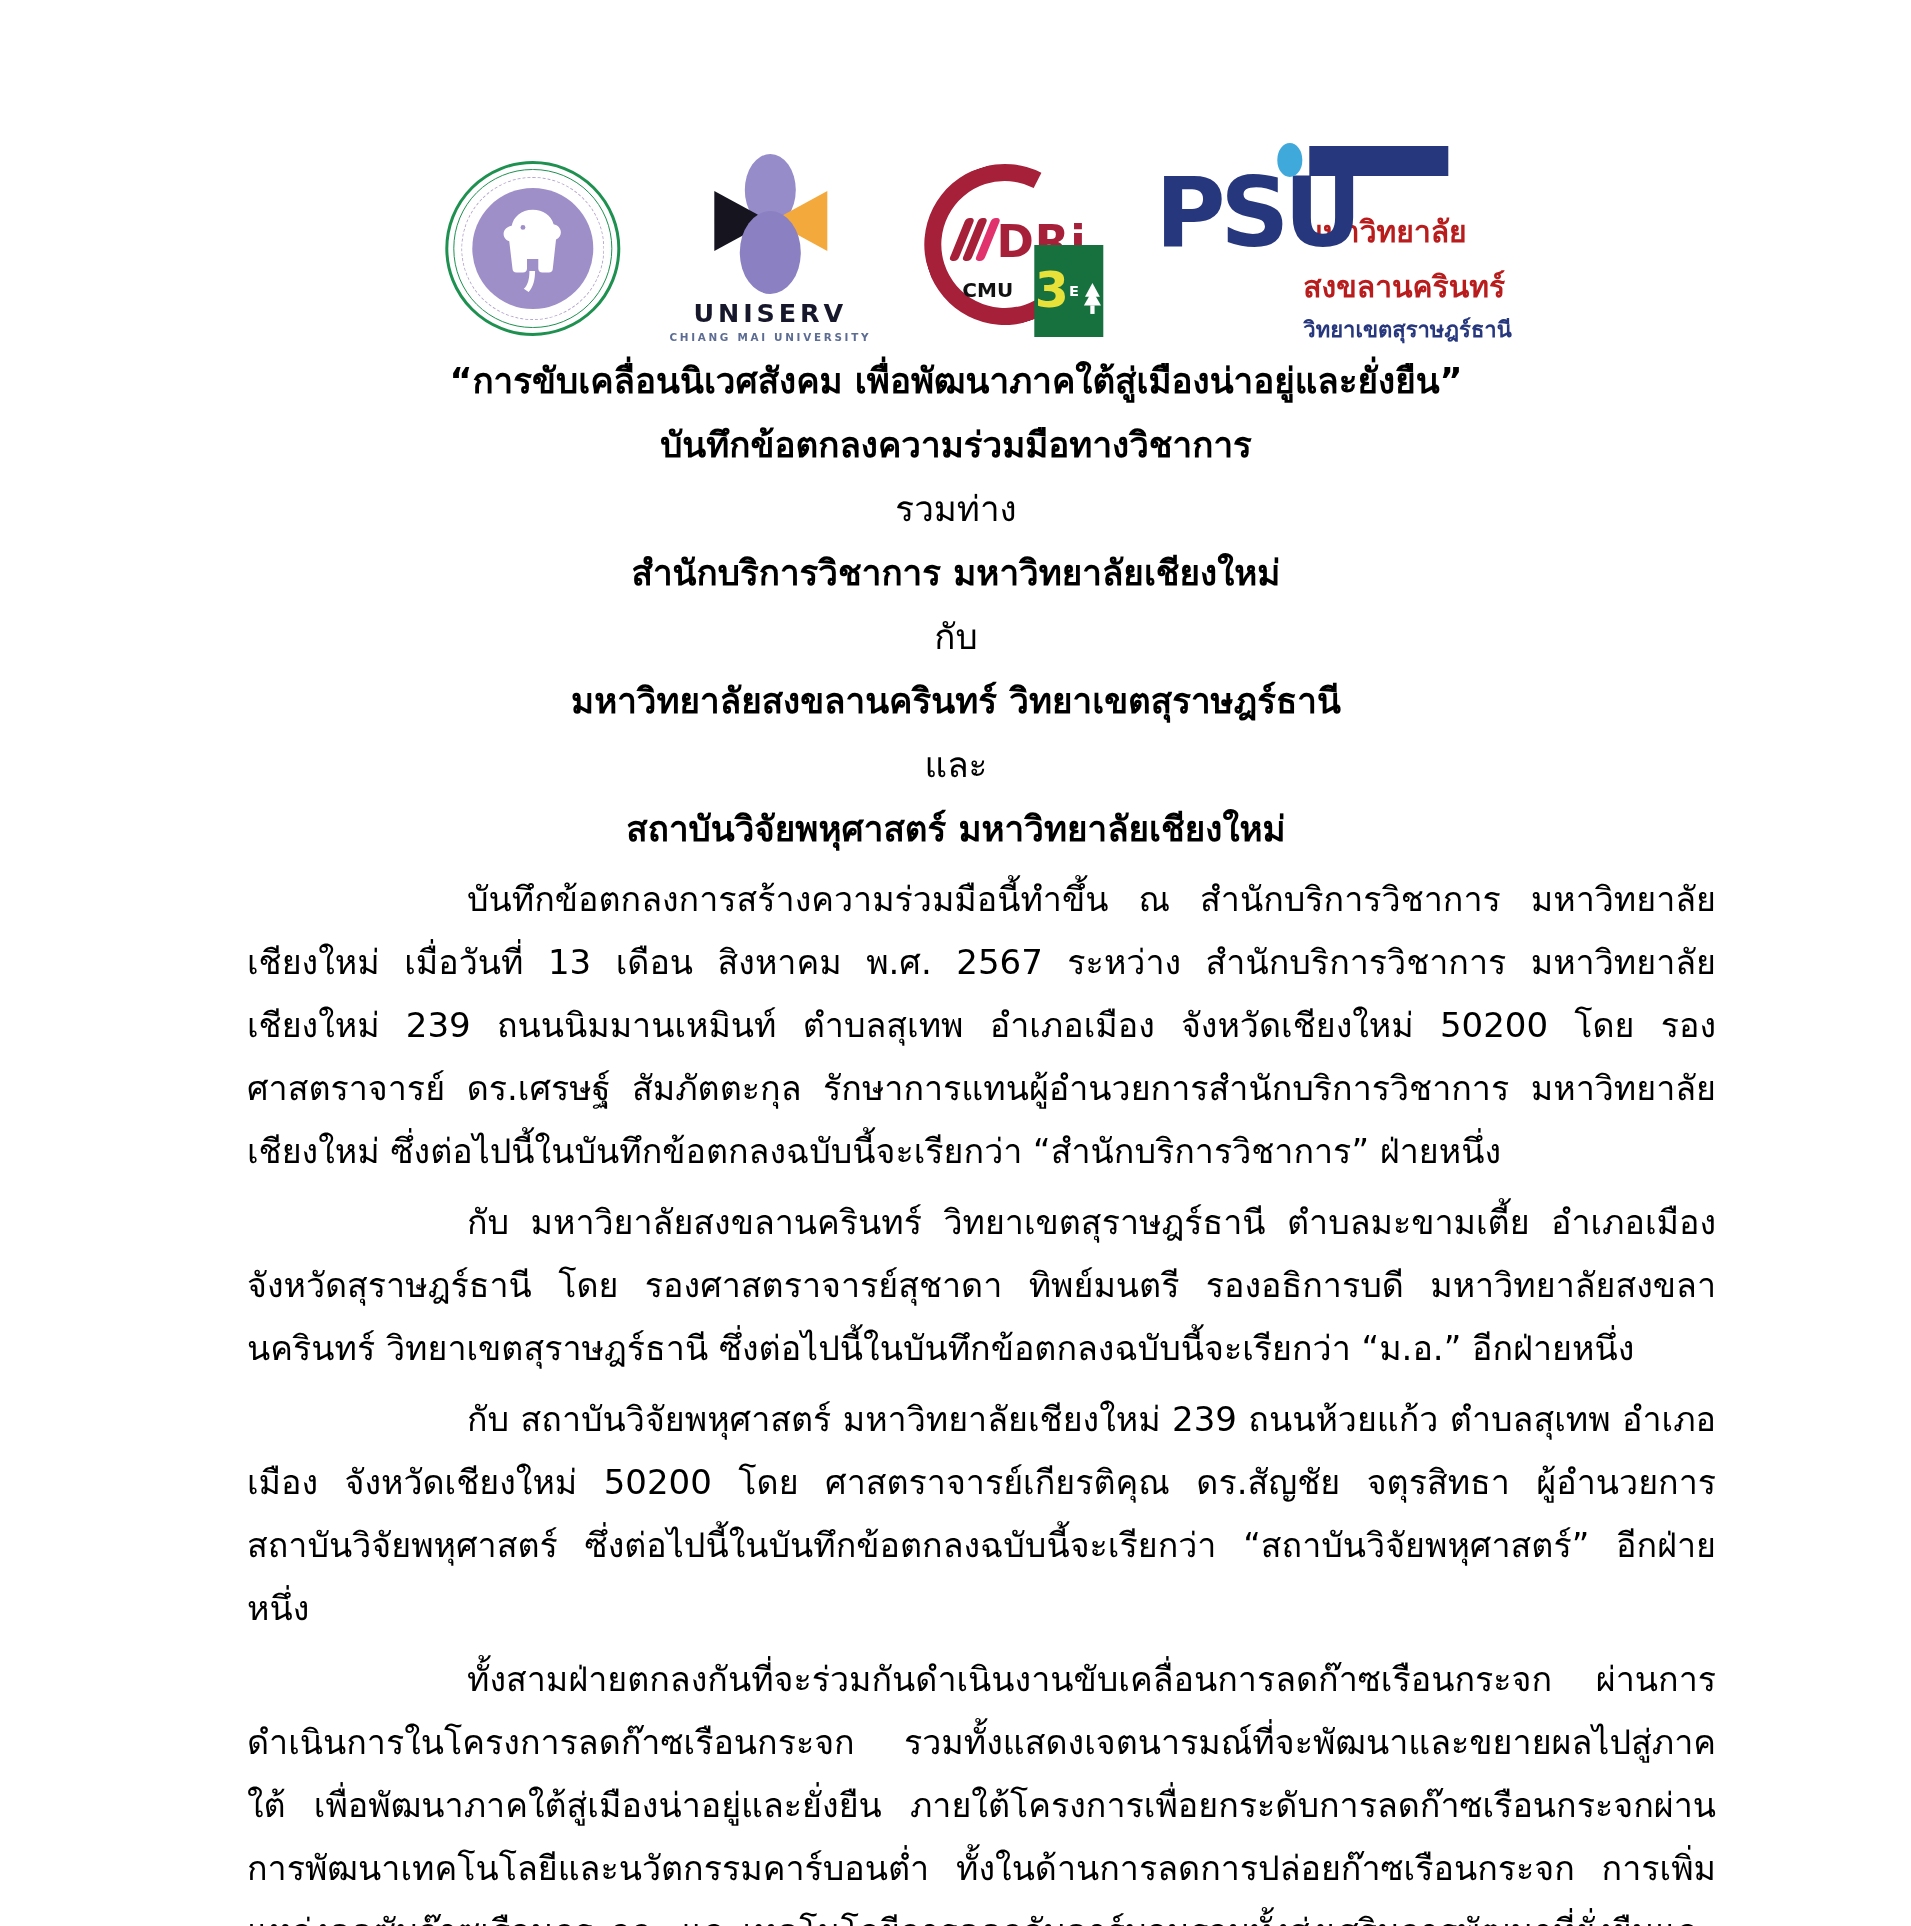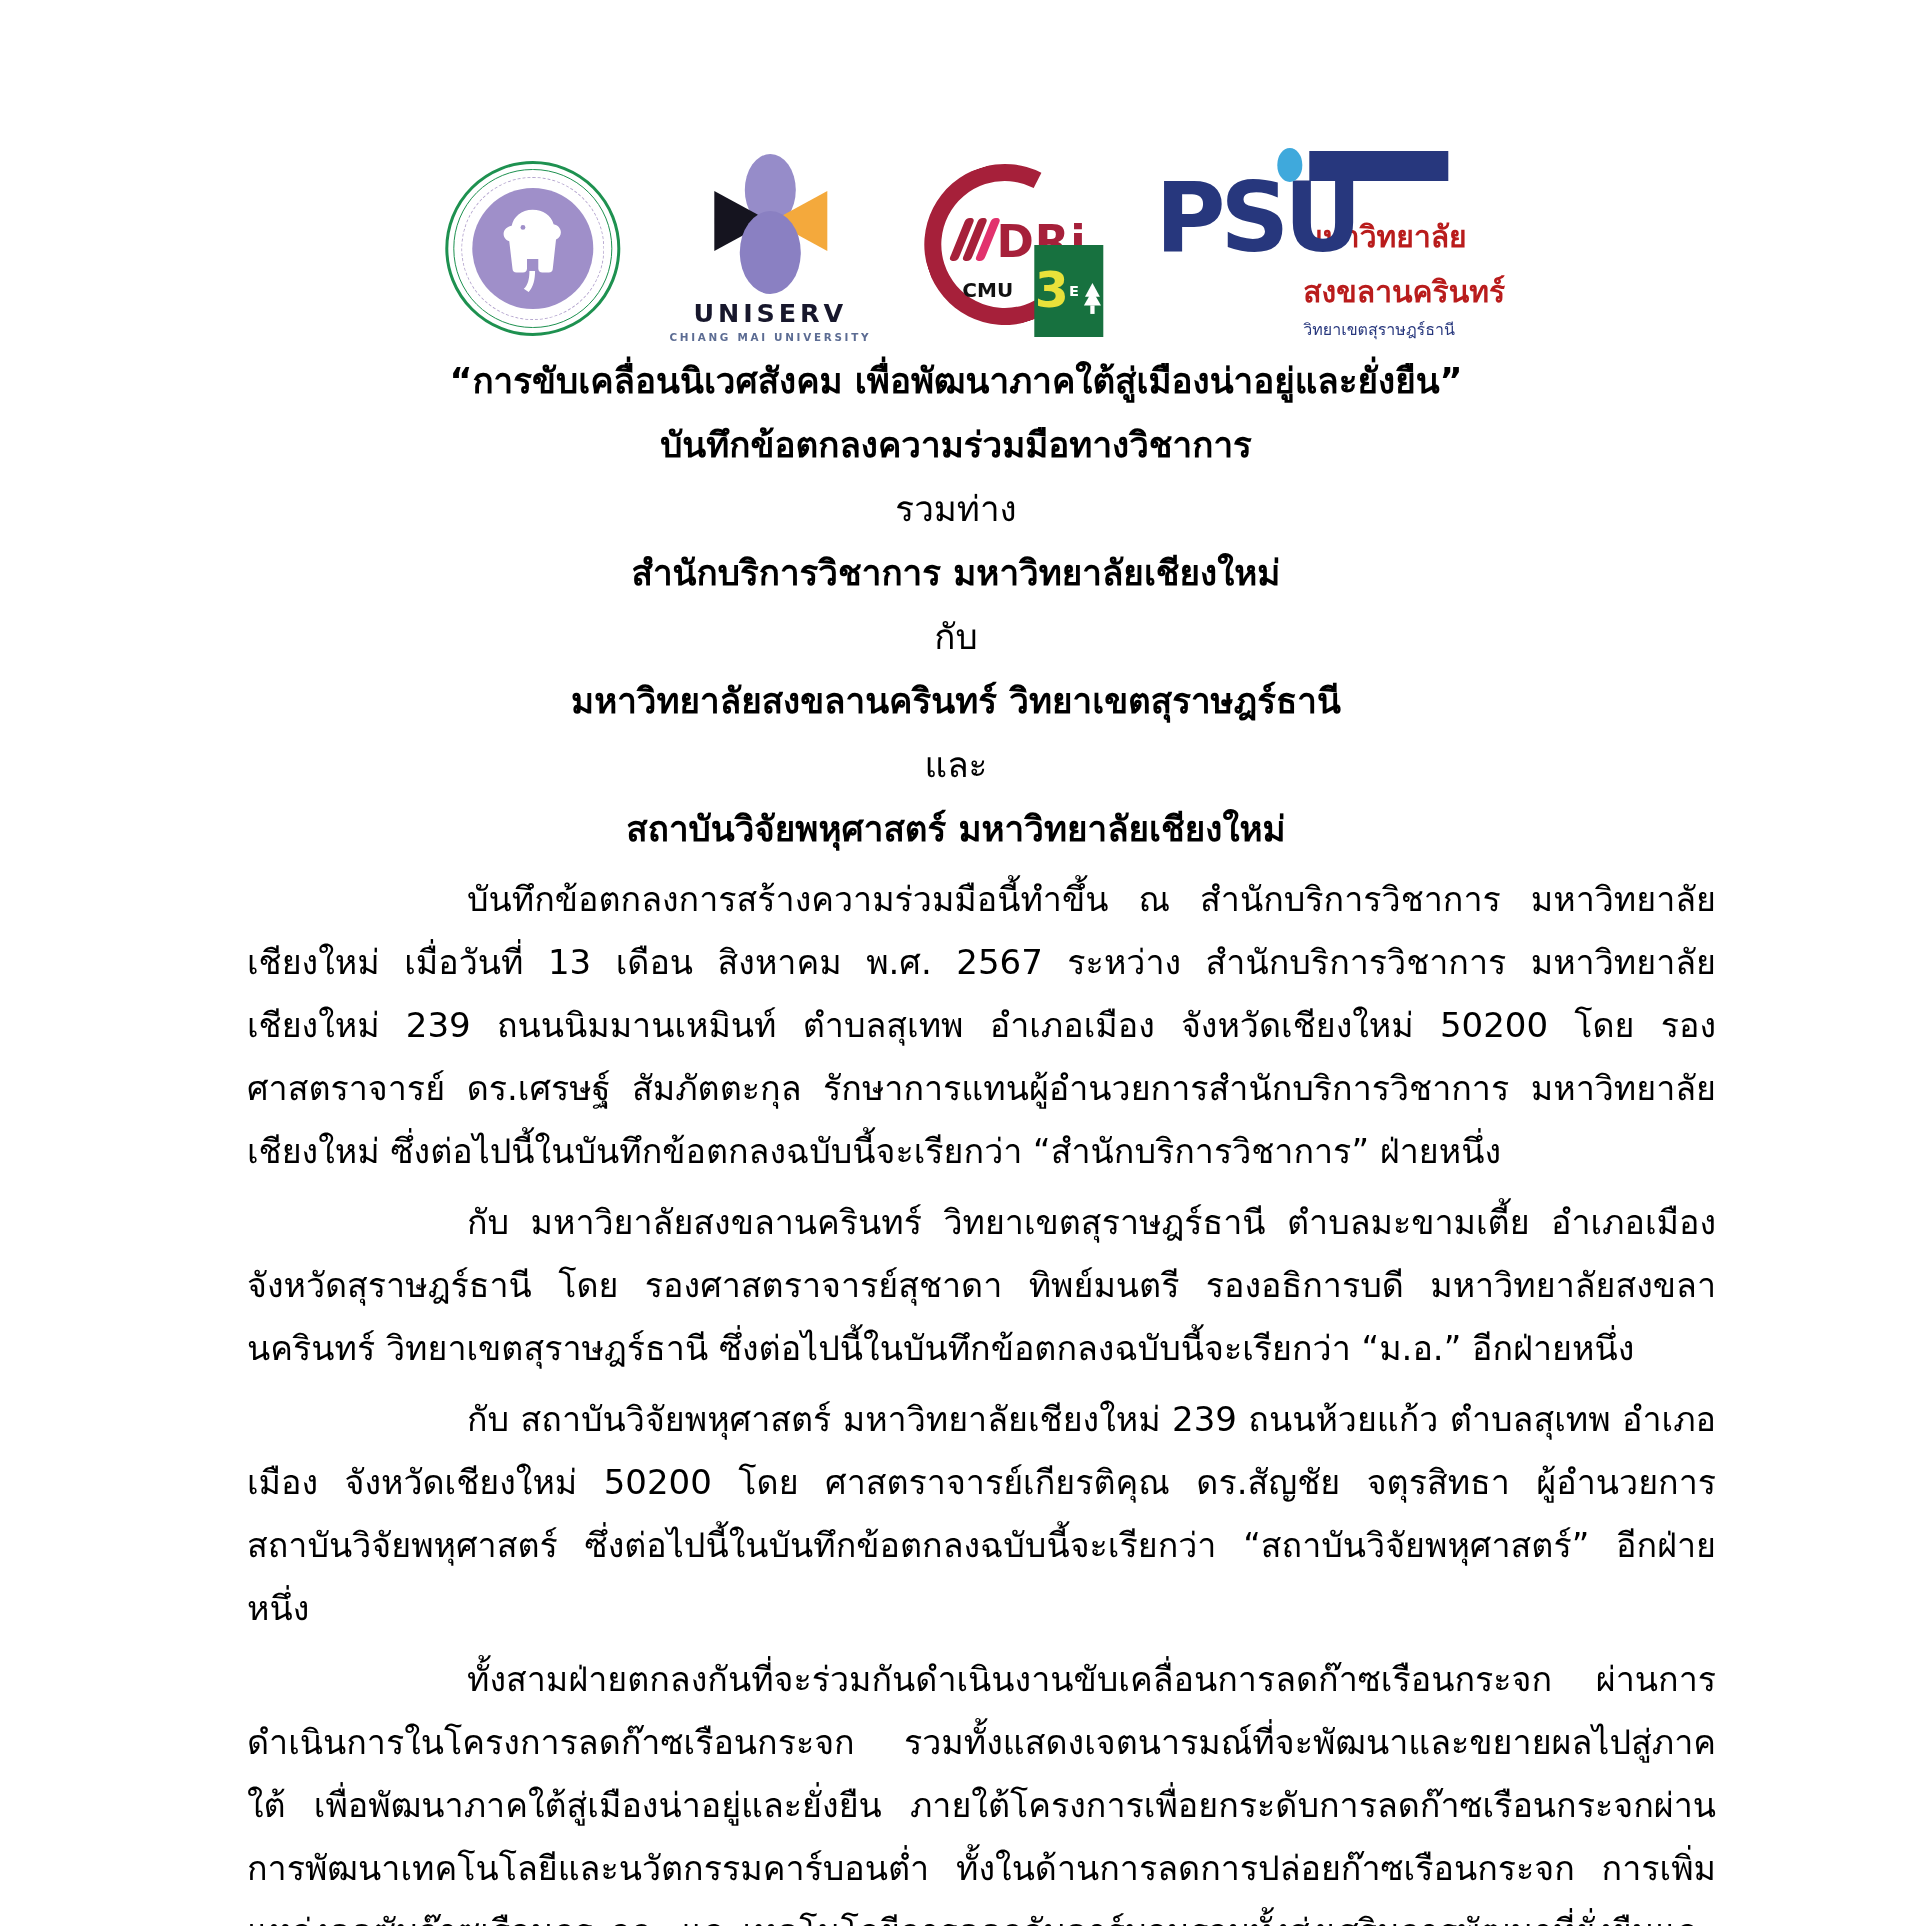--- a/index.html
+++ b/index.html
@@ -57,21 +57,21 @@
 
   
   .psu{display:flex;align-items:flex-start;gap:21px;flex:0 0 auto;}
   .psu-mark{position:relative;width:127px;height:154px;}
   .psu-letters{font-size:96px;font-weight:800;color:#27377d;line-height:127px;
     letter-spacing:-5.4px;font-family:"DejaVu Sans","Liberation Sans",sans-serif;}
   .psu-dot{position:absolute;right:-20px;top:-7.7px;width:25.4px;height:34px;border-radius:50%;background:#3fa9dc;}
   .psu-bar{position:absolute;right:-166px;top:-3.9px;width:139px;height:30px;background:#27377d;}
   .psu-text{display:flex;flex-direction:column;margin-top:46px;}
   .psu-t1,.psu-t2{font-size:30px;font-weight:bold;color:#b91c1c;line-height:39px;margin-top:16px;}
-  .psu-t3{font-size:16px;font-weight:normal;color:#27377d;margin-top:5.4px;}
+  .psu-t3{font-size:22px;font-weight:bold;color:#27377d;margin-top:5.4px;}
 
   
   .title-block{position:absolute;top:349px;left:0;width:100%;text-align:center;}
   .title-block div{line-height:64px;font-size:35px;}
   .bold{font-weight:bold;}
 
   
   .body-text{position:absolute;left:239px;top:860px;width:1485px;
     font-size:34px;line-height:63px;text-align:justify;}
   .body-text p{margin:8px;text-indent:220px;}

